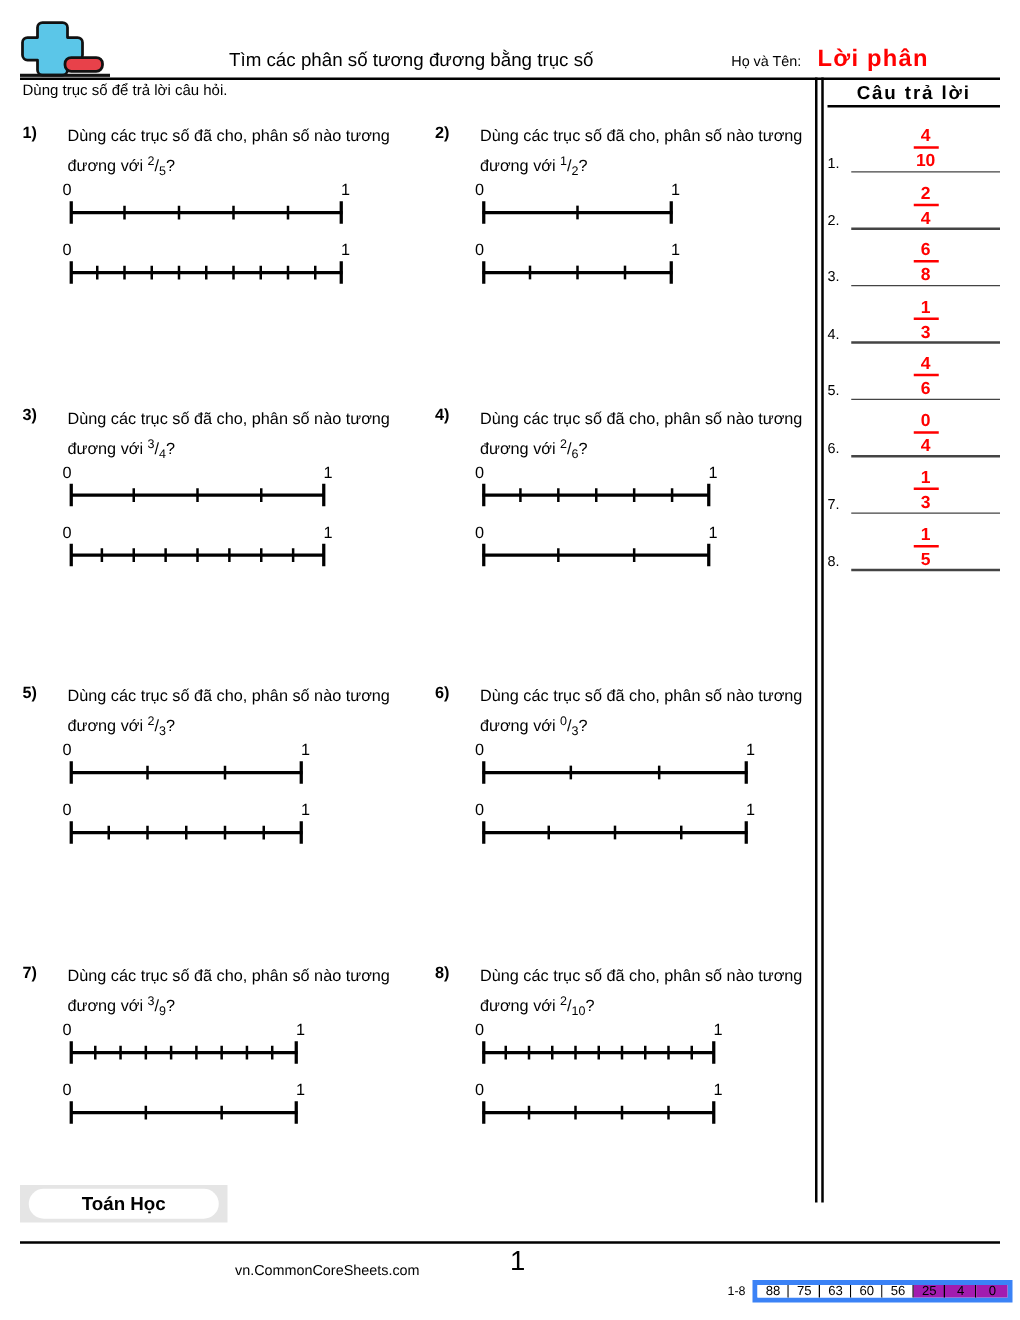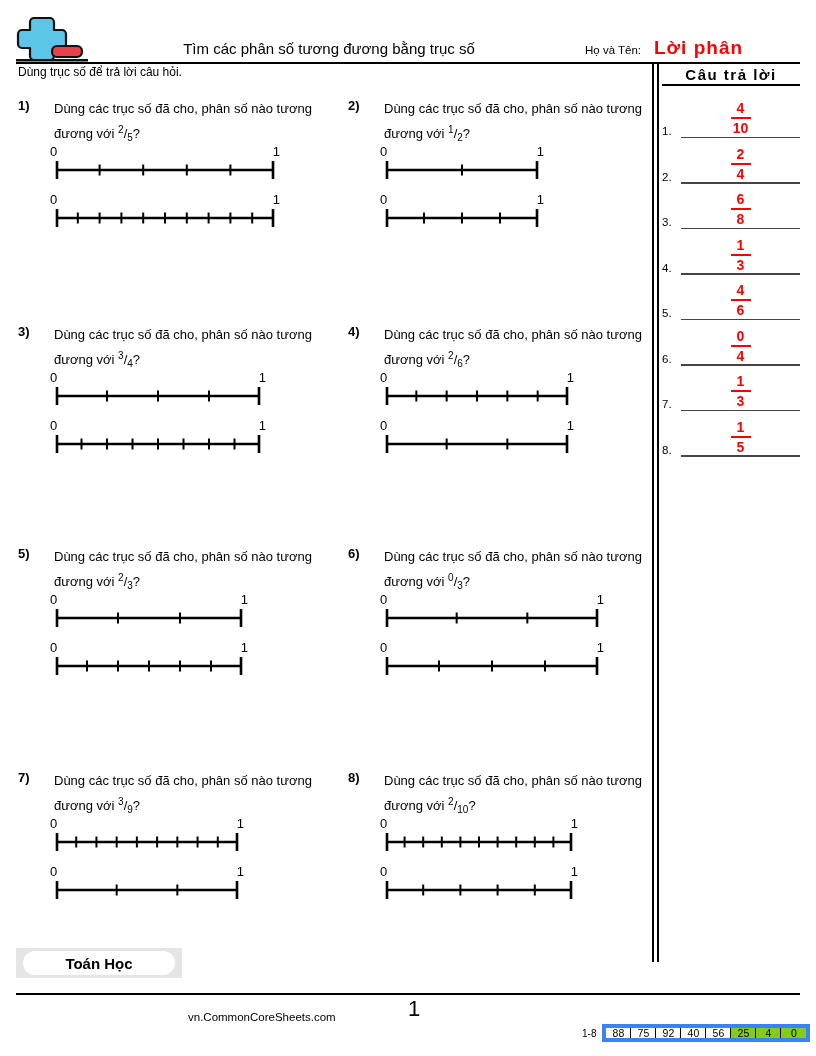--- a/index.html
+++ b/index.html
@@ -240,21 +240,21 @@
     height: 18px;
   }
   .scale-cell {
     width: 25px;
     border-right: 1px solid #000;
     font-size: 10.5px;
     display: flex; align-items: center; justify-content: center;
     background: #fff;
   }
   .scale-cell:last-child { border-right: none; }
-  .scale-cell.hl { background: #84cc16; }
+  .scale-cell.hl { background: #a21caf; }
 </style>
 </head>
 <body>
 
 <div id="header">
   <div id="logo">
     <svg width="72" height="48" viewBox="0 0 72 48">
       <path d="M18 4 h16 a4 4 0 0 1 4 4 v8 h8 a4 4 0 0 1 4 4 v10 a4 4 0 0 1 -4 4 h-8 v8 a4 4 0 0 1 -4 4 h-16 a4 4 0 0 1 -4 -4 v-8 h-8 a4 4 0 0 1 -4 -4 v-10 a4 4 0 0 1 4 -4 h8 v-8 a4 4 0 0 1 4 -4 z" fill="#5bc6e8" stroke="#111" stroke-width="2.2" stroke-linejoin="round"></path>
       <rect x="36" y="32" width="30" height="11" rx="5" fill="#e8414a" stroke="#111" stroke-width="2.2"></rect>
       <rect x="0" y="45" width="72" height="2.5" fill="#111"></rect>
@@ -279,22 +279,22 @@
 <div id="brand-badge">
   <div id="brand-pill">Toán Học</div>
 </div>
 <div id="site-url">vn.CommonCoreSheets.com</div>
 <div id="page-number">1</div>
 <div id="scale-wrap">
   <div id="scale-label">1-8</div>
   <div id="scale-boxes">
       <div class="scale-cell">88</div>
       <div class="scale-cell">75</div>
-      <div class="scale-cell">92</div>
-      <div class="scale-cell">40</div>
+      <div class="scale-cell">63</div>
+      <div class="scale-cell">60</div>
       <div class="scale-cell">56</div>
       <div class="scale-cell hl">25</div>
       <div class="scale-cell hl">4</div>
       <div class="scale-cell hl">0</div>
     </div>
 </div>
 
 <div class="answer-row" style="top: 94px;">
     <span class="answer-num">1.</span>
     <span class="answer-frac">

